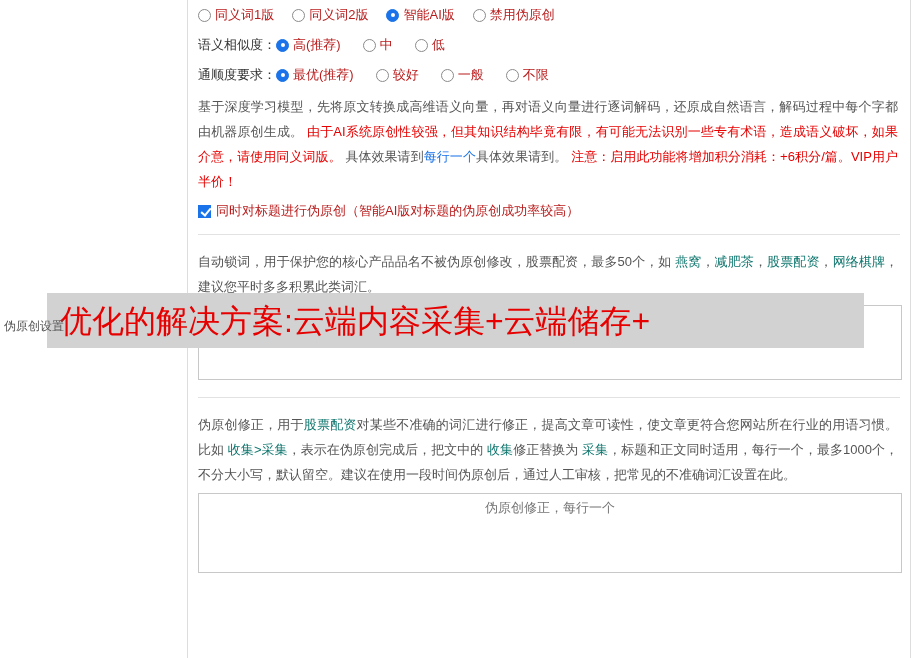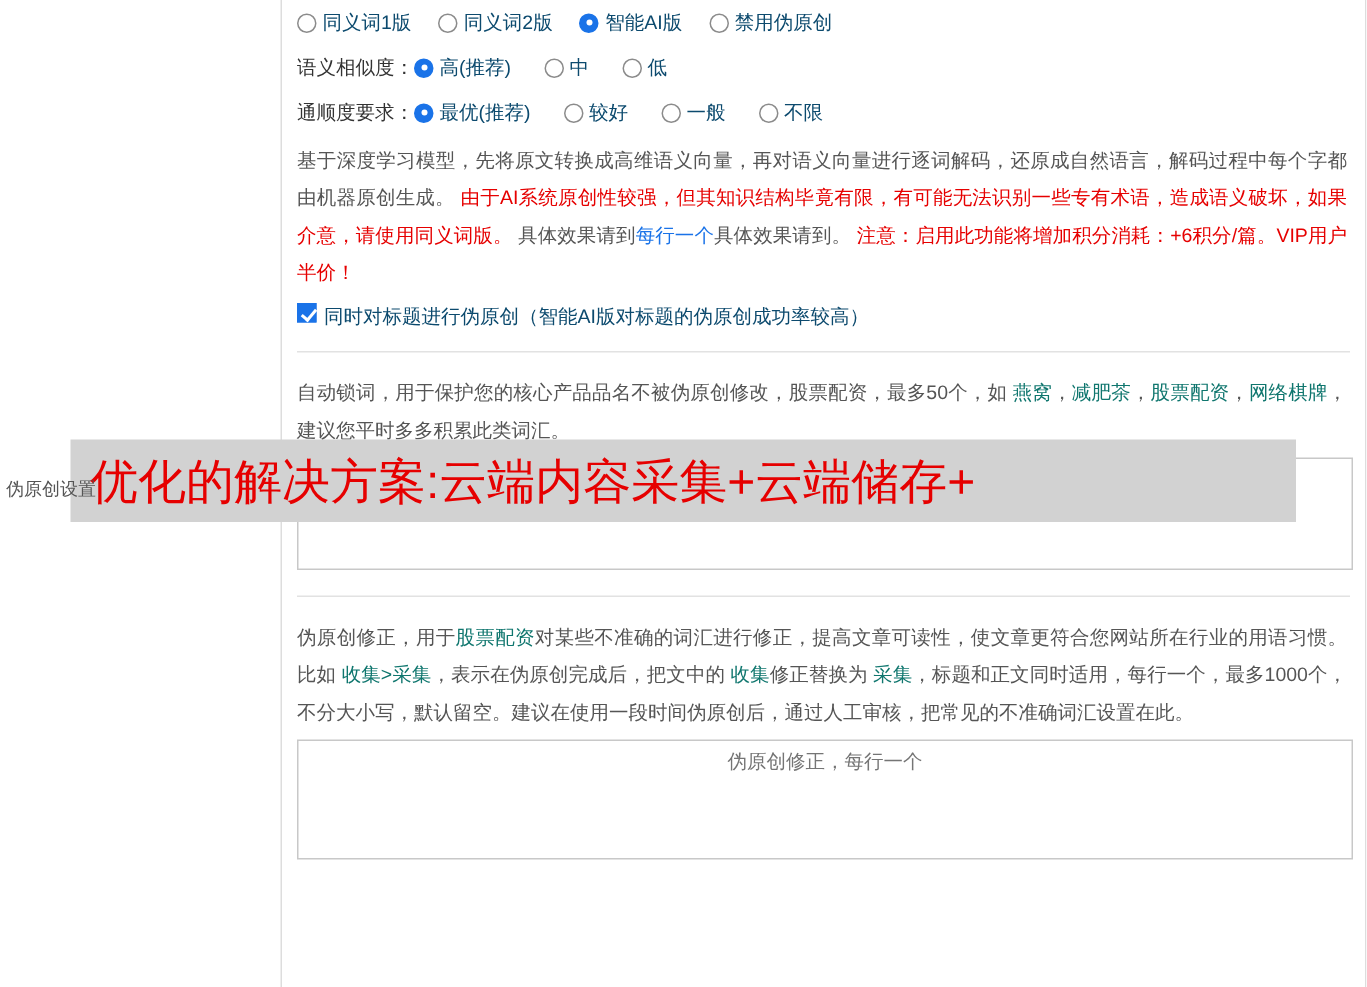--- a/index.html
+++ b/index.html
@@ -66,41 +66,41 @@
     position: absolute;
     left: 3.5px;
     top: 3.5px;
     width: 4px;
     height: 4px;
     border-radius: 50%;
     background: #ffffff;
   }
   .radio-label {
     font-size: 13px;
-    color: #0c4a6e;
+    color: #b91c1c;
   }
   .field-label {
     font-size: 13px;
     color: #333333;
     margin-right: 0;
     white-space: nowrap;
   }
   .desc {
     font-size: 13px;
     line-height: 25px;
     color: #555555;
     padding: 4px 6px 0 4px;
     text-align: justify;
   }
   .desc .red { color: #e60000; }
   .desc .link { color: #1a73e8; text-decoration: none; }
   .desc .orange { color: #0f766e; }
   .check-row {
     display: flex;
-    align-items: flex-start;
+    align-items: center;
     padding: 8px 0 0 4px;
   }
   .checkbox {
     width: 13px;
     height: 13px;
     border: 1px solid #1a73e8;
     background: #1a73e8;
     display: inline-block;
     box-sizing: border-box;
     margin-right: 5px;

